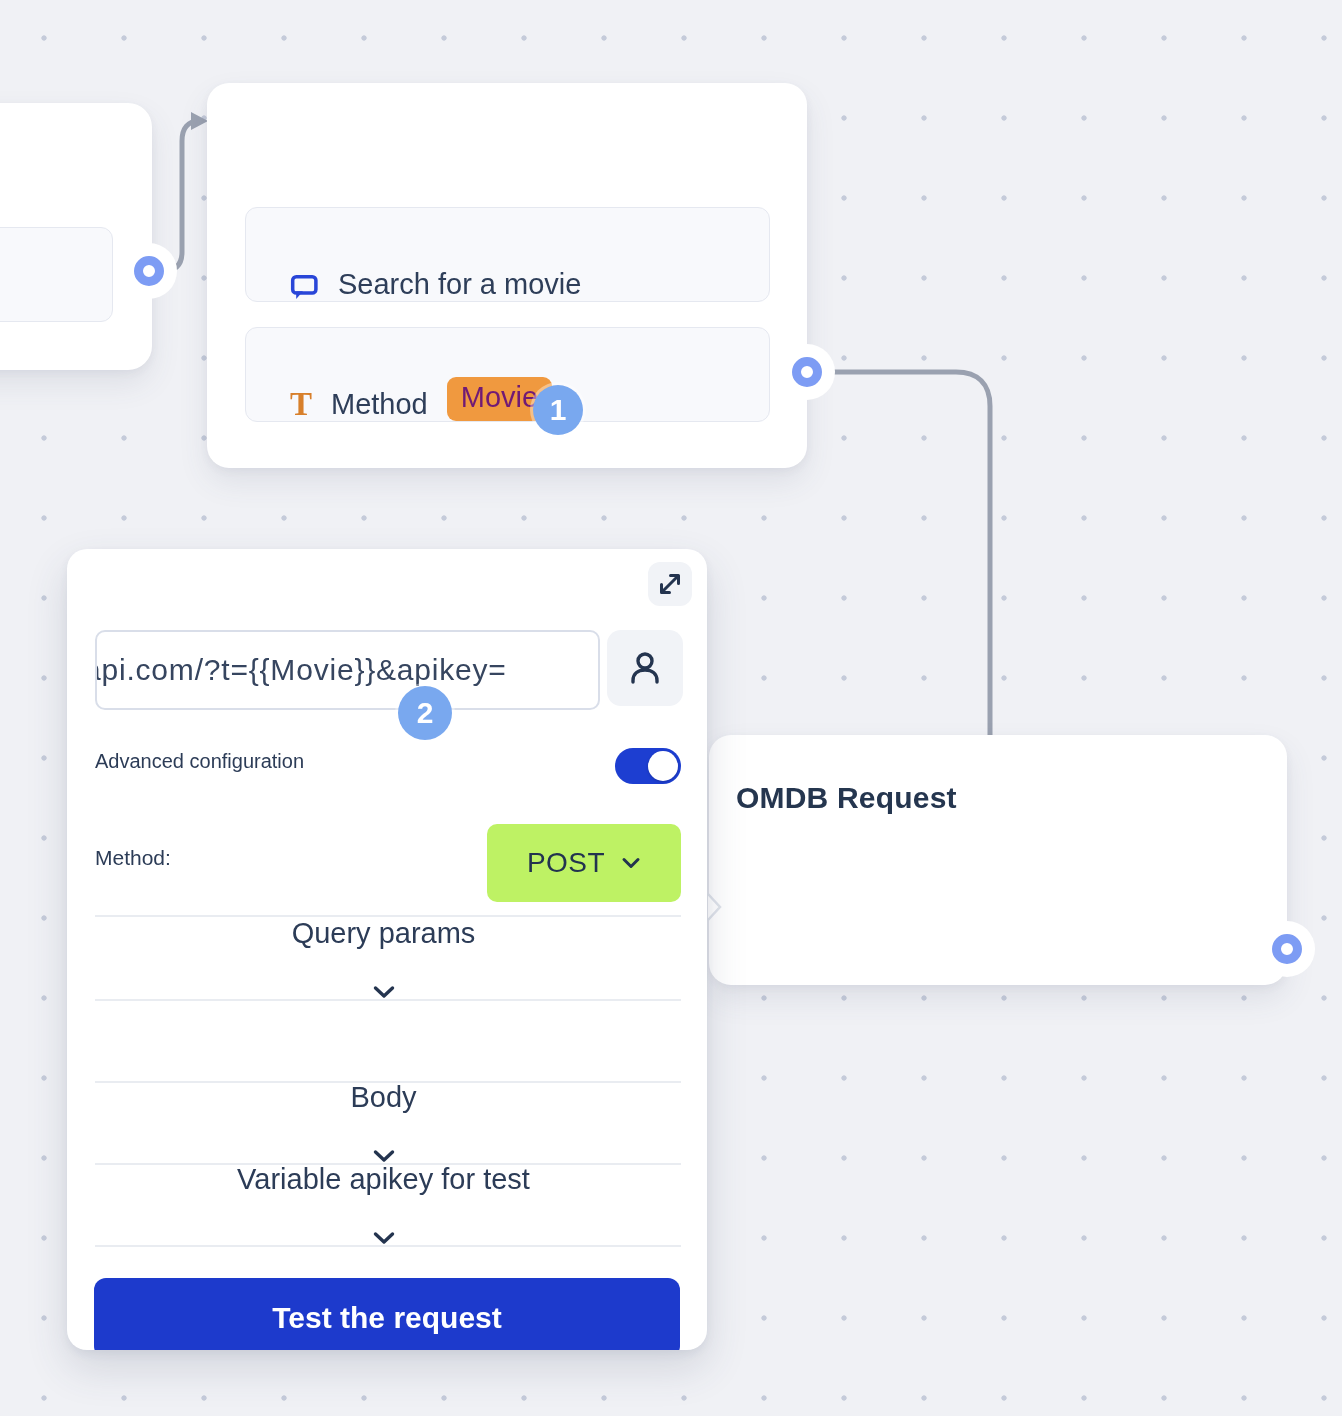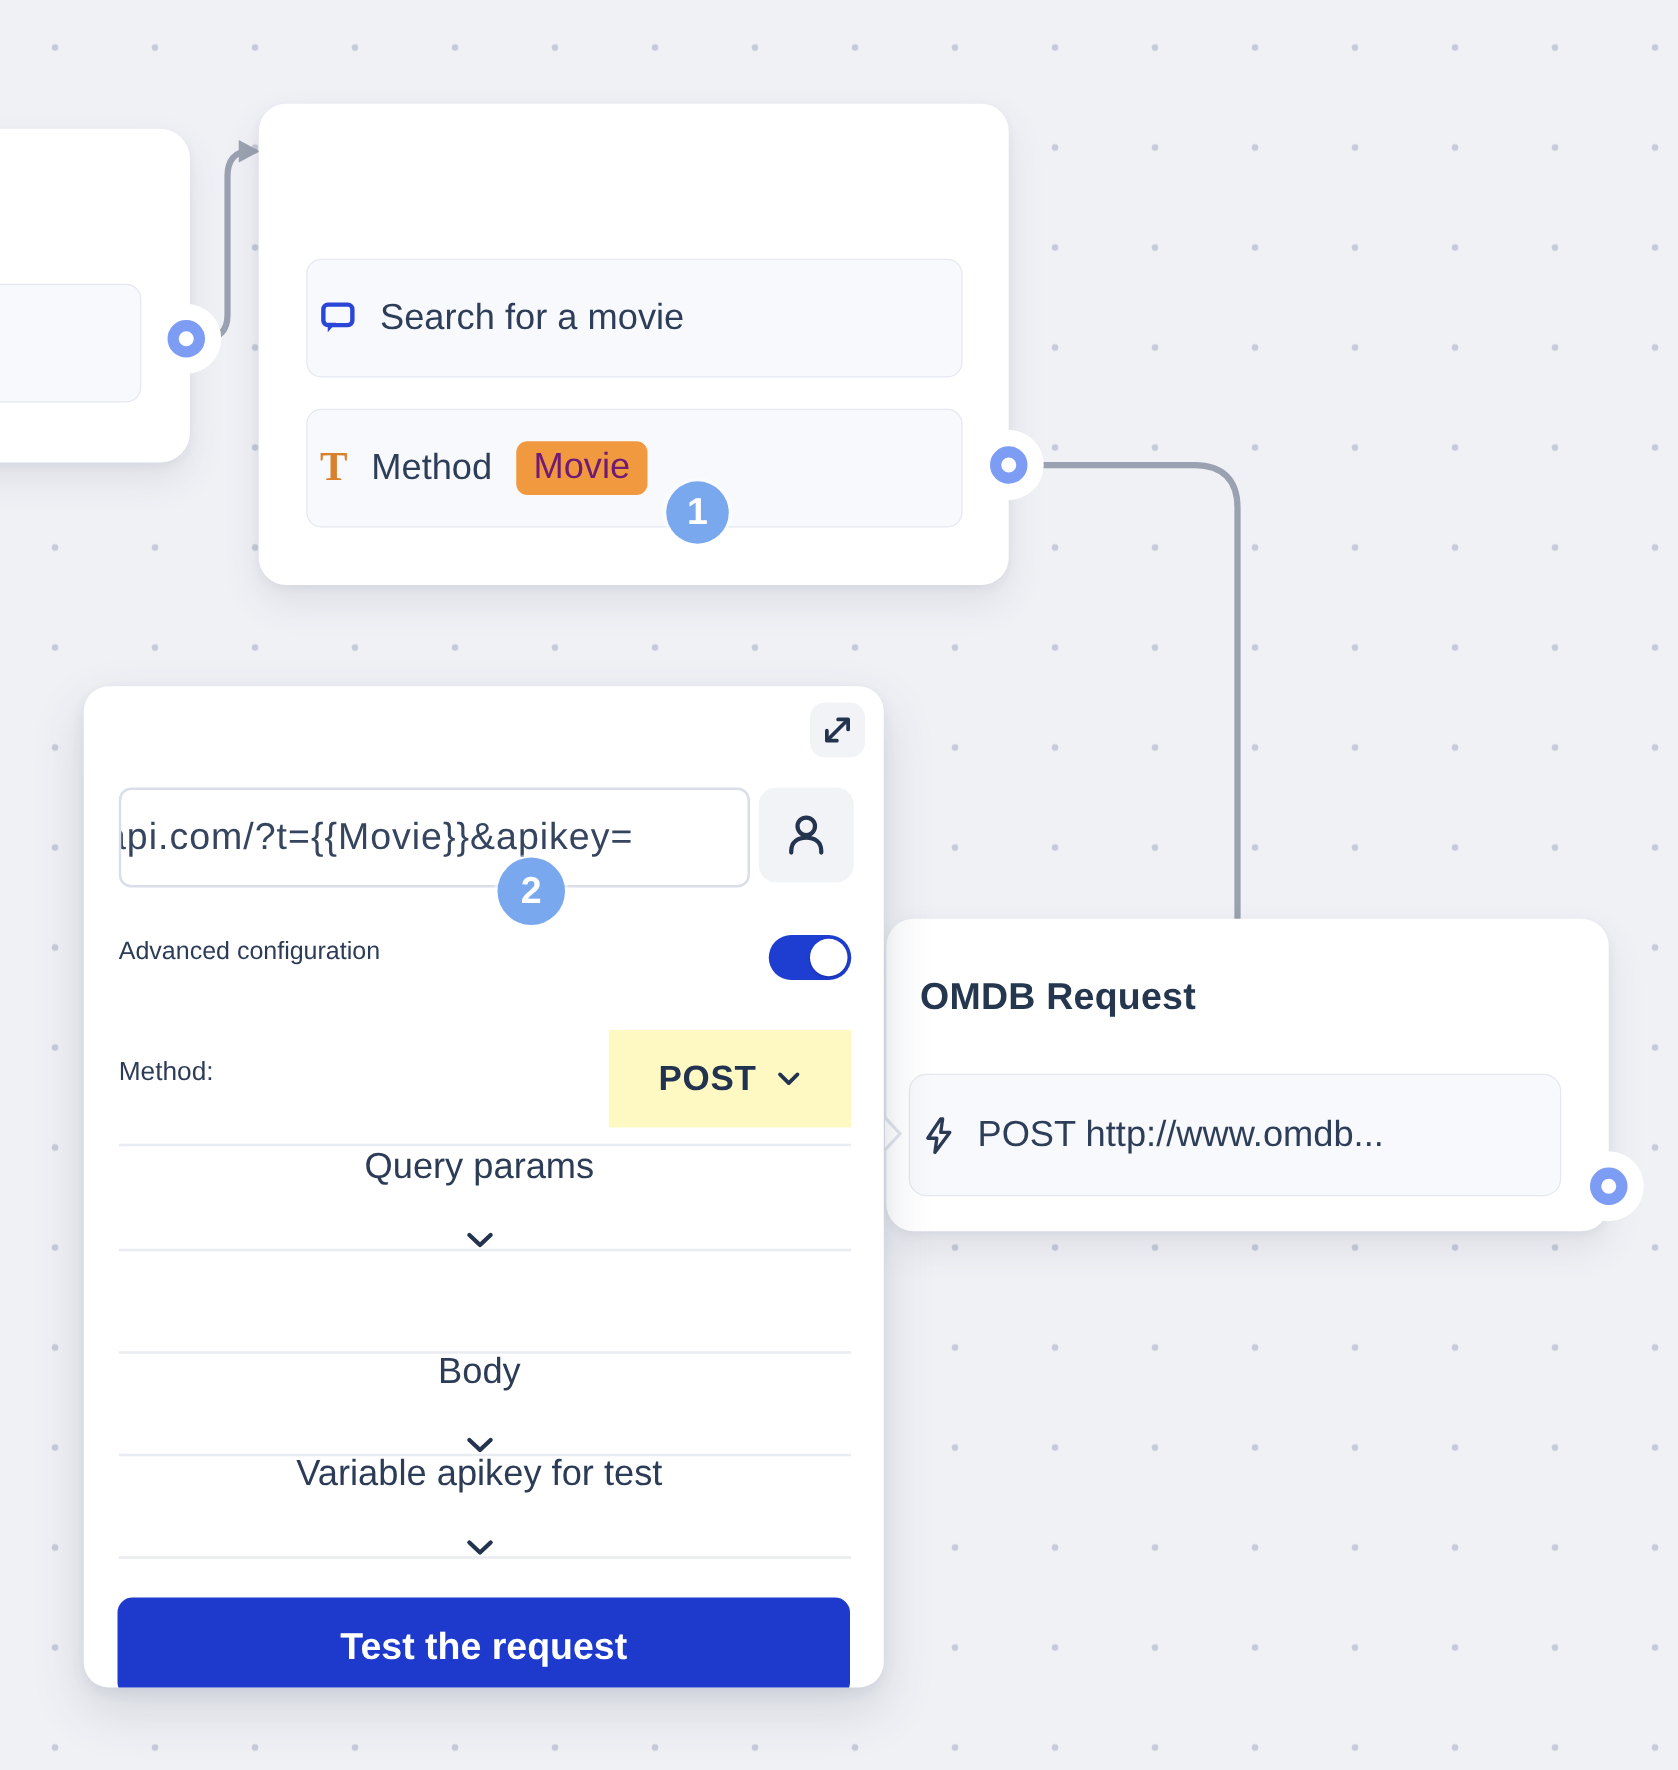--- a/index.html
+++ b/index.html
@@ -22,21 +22,21 @@
 
   .card{
     position:absolute;background:#ffffff;border-radius:22px;z-index:2;
     box-shadow:0 14px 30px rgba(64,74,105,0.10),0 3px 8px rgba(64,74,105,0.06);
   }
   .node-title{
     position:absolute;font-size:30px;font-weight:700;color:#25364f;letter-spacing:0.2px;
   }
   .block-row{
     position:absolute;background:#f8f9fc;border:1.5px solid #e5e8f0;border-radius:12px;
-    display:flex;align-items:center;padding:0 10px;gap:19px;
+    display:flex;align-items:flex-end;padding:0 44px;gap:19px;
     font-size:29px;color:#2e3e59;white-space:nowrap;overflow:hidden;
   }
   .t-glyph{font-family:"Liberation Serif","DejaVu Serif",serif;font-weight:700;font-size:33px;color:#d8802b;line-height:1;}
   .var-tag{
     background:#f0993f;color:#701a75;border-radius:9px;padding:3px 14px 6px;line-height:1.2;
   }
   .port{
     position:absolute;width:56px;height:56px;border-radius:50%;background:#ffffff;z-index:3;
     display:flex;align-items:center;justify-content:center;
   }
@@ -72,23 +72,23 @@
   .toggle{
     position:absolute;right:26px;top:199px;width:66px;height:36px;border-radius:18px;
     background:#1d3ed1;cursor:pointer;
   }
   .toggle .knob{
     position:absolute;left:33px;top:3px;width:30px;height:30px;border-radius:50%;background:#ffffff;
     box-shadow:0 1px 3px rgba(0,0,0,0.2);
   }
   .method-label{position:absolute;left:28px;top:297px;font-size:21px;color:#2c3c57;}
   .method-select{
-    position:absolute;left:420px;top:275px;width:194px;height:78px;background:#fef9c3;border-radius:0;
+    position:absolute;left:420px;top:275px;width:194px;height:78px;background:#bef264;border-radius:10px;
     display:flex;align-items:center;justify-content:center;gap:16px;cursor:pointer;
-    font-size:28px;font-weight:700;color:#22334f;letter-spacing:0.5px;
+    font-size:28px;font-weight:400;color:#22334f;letter-spacing:0.5px;
   }
   .divider{position:absolute;left:28px;right:26px;height:2px;background:#e9ecf1;}
   .section{
     position:absolute;left:28px;right:26px;height:82px;display:flex;align-items:center;
     justify-content:space-between;padding-left:33px;padding-right:42px;cursor:pointer;
     font-size:29px;color:#2c3c57;flex-direction:column;
   }
   .test-btn{
     position:absolute;left:27px;top:729px;width:586px;height:80px;border:none;border-radius:12px;
     background:#1d3acc;color:#ffffff;font-size:30px;font-weight:700;cursor:pointer;
@@ -129,26 +129,20 @@
       <span class="var-tag">Movie</span>
     </div>
   </div>
   <div class="port" style="left:779px;top:344px;">
     <div class="port-ring"></div>
   </div>
   <div class="badge" style="left:533px;top:385px;">1</div>
 
   <div class="card" style="left:709px;top:735px;width:578px;height:250px;">
     <div class="node-title" style="left:27px;top:46px;">OMDB Request</div>
-    <div class="block-row" style="left:18px;top:124px;width:522px;height:98px;border-radius:14px;">
-      <svg width="25" height="31" viewBox="0 0 24 30">
-        <path d="M14 2 L4 17 h7 l-1.5 11 L21 12.5 h-7 L15.5 2 z" fill="none" stroke="#2b3b55" stroke-width="2.6" stroke-linejoin="round"></path>
-      </svg>
-      <span>POST http://www.omdb...</span>
-    </div>
     <svg class="in-notch" width="17" height="30" viewBox="0 0 17 30">
       <polyline points="2,2 14,15 2,28" fill="#ffffff" stroke="#dfe3ea" stroke-width="2.5"></polyline>
     </svg>
   </div>
   <div class="port" style="left:1259px;top:921px;">
     <div class="port-ring"></div>
   </div>
 
   <div class="panel">
     <button class="icon-btn expand-btn">

